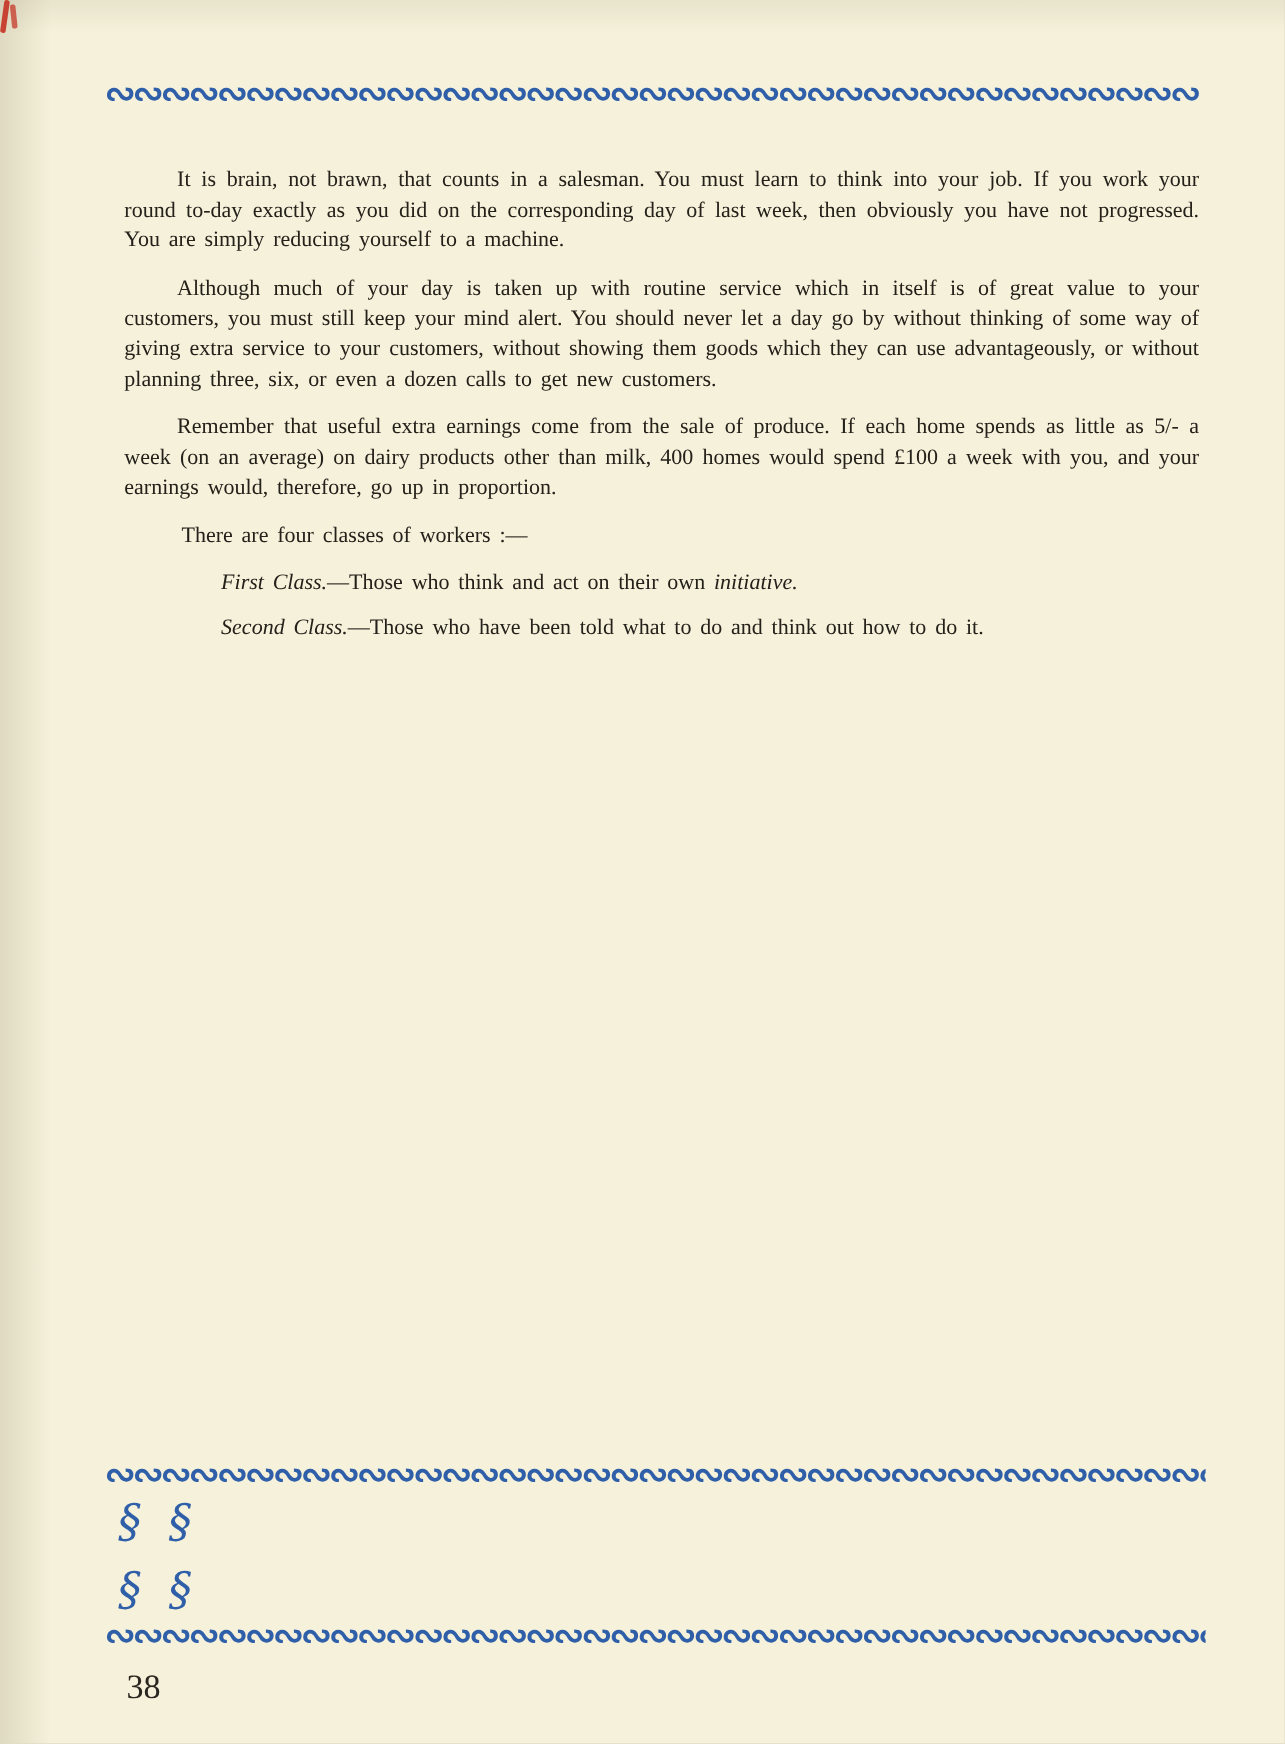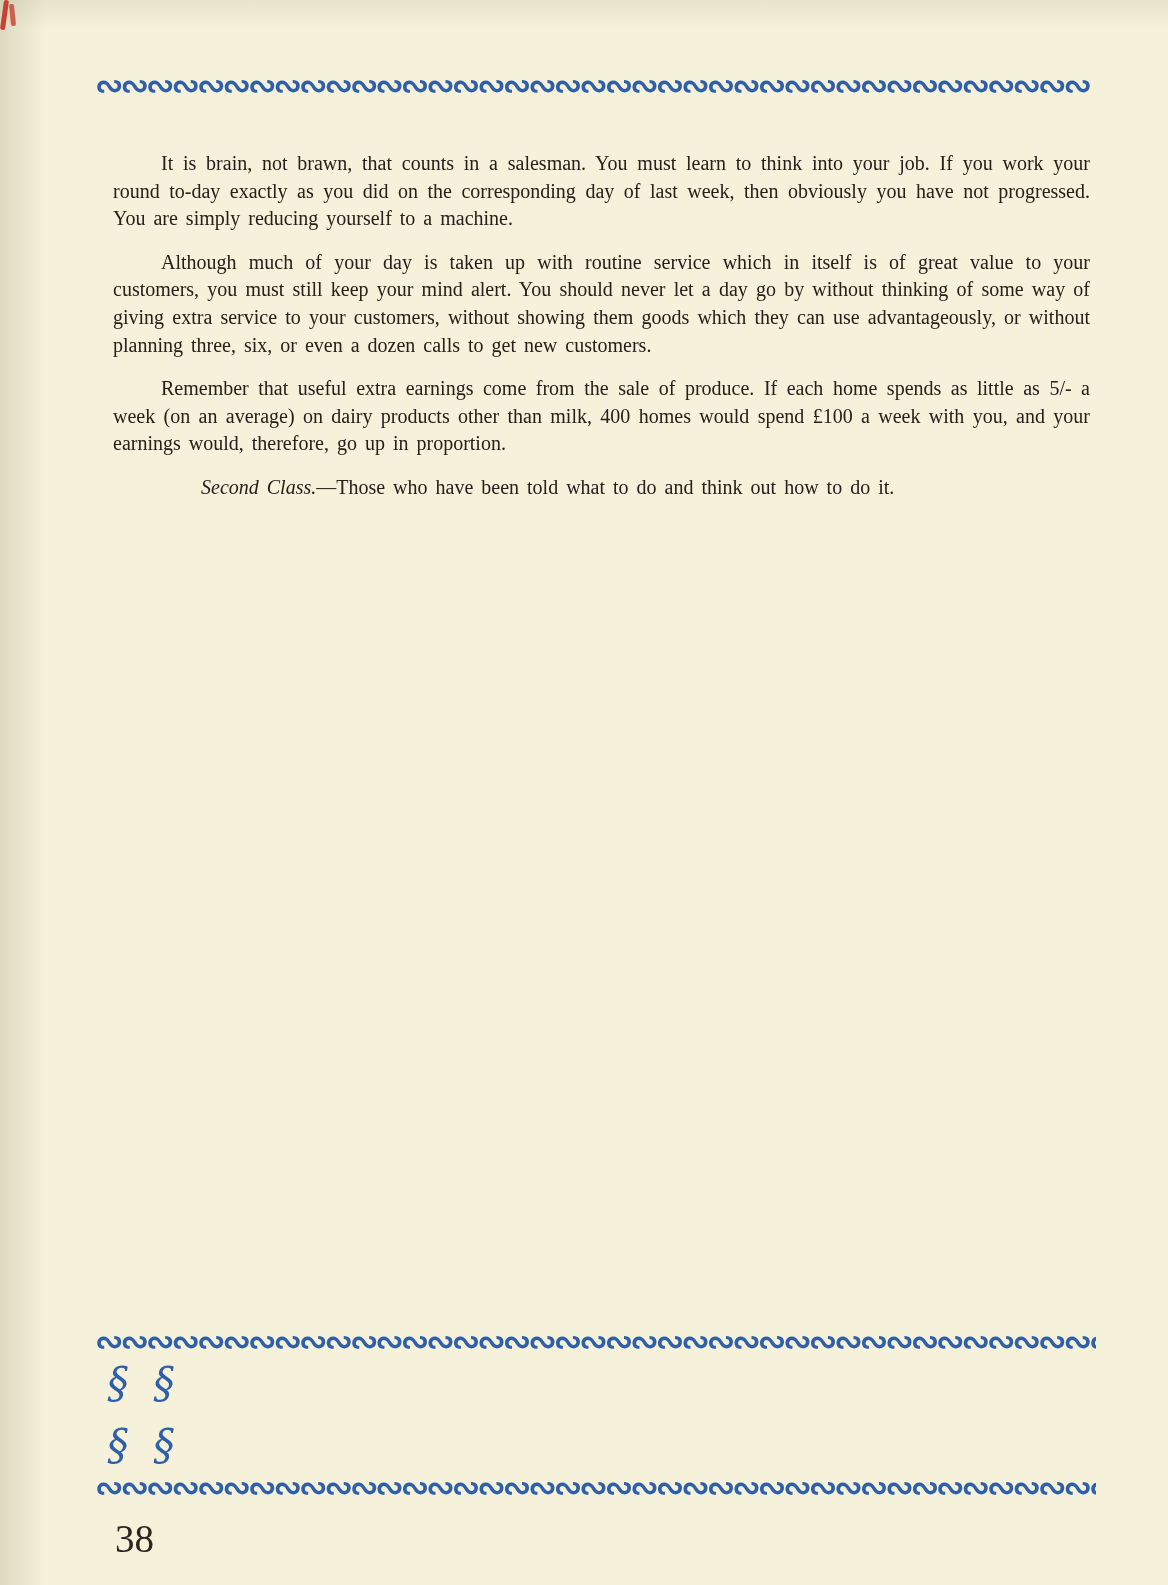--- a/index.html
+++ b/index.html
@@ -85,40 +85,42 @@
     flex:1;
     text-align:center;
     font-weight:bold;
     font-size:33px;
     letter-spacing:1px;
     word-spacing:16px;
     color:#211d16;
   }
   .page-number {
     position:absolute; left:115px; top:1516px;
-    font-size:39px; color:#2a2620;
+    font-size:31px; color:#2a2620;
   }
 </style>
 </head>
 <body>
 
 <div class="page">
 
   <div class="corner-marks"></div>
 
   <div class="chain top-chain">∾∾∾∾∾∾∾∾∾∾∾∾∾∾∾∾∾∾∾∾∾∾∾∾∾∾∾∾∾∾∾∾∾∾∾∾∾∾∾∾∾∾∾∾</div>
 
   <div class="content">
 
 
     <p class="para">It is brain, not brawn, that counts in a salesman. You must learn to think into your job. If you work your round to-day exactly as you did on the corresponding day of last week, then obviously you have not progressed. You are simply reducing yourself to a machine.</p>
     <p class="para">Although much of your day is taken up with routine service which in itself is of great value to your customers, you must still keep your mind alert. You should never let a day go by without thinking of some way of giving extra service to your customers, without showing them goods which they can use advantageously, or without planning three, six, or even a dozen calls to get new customers.</p>
     <p class="para">Remember that useful extra earnings come from the sale of produce. If each home spends as little as 5/- a week (on an average) on dairy products other than milk, 400 homes would spend £100 a week with you, and your earnings would, therefore, go up in proportion.</p>
 
+    <p class="para intro">There are four classes of workers :—</p>
 
+    <p class="para classitem"><em>First Class.</em><span>—Those who think and act on their own </span><em>initiative.</em></p>
 
     <p class="para classitem"><em>Second Class.</em><span>—Those who have been told what to do and think out how to do it.</span></p>
 
   </div>
 
   <div class="footer-box">
     <div class="chain">∾∾∾∾∾∾∾∾∾∾∾∾∾∾∾∾∾∾∾∾∾∾∾∾∾∾∾∾∾∾∾∾∾∾∾∾∾∾∾∾∾∾∾∾</div>
     <div class="footer-mid">
       <div class="side-col">
         <span>§</span>

